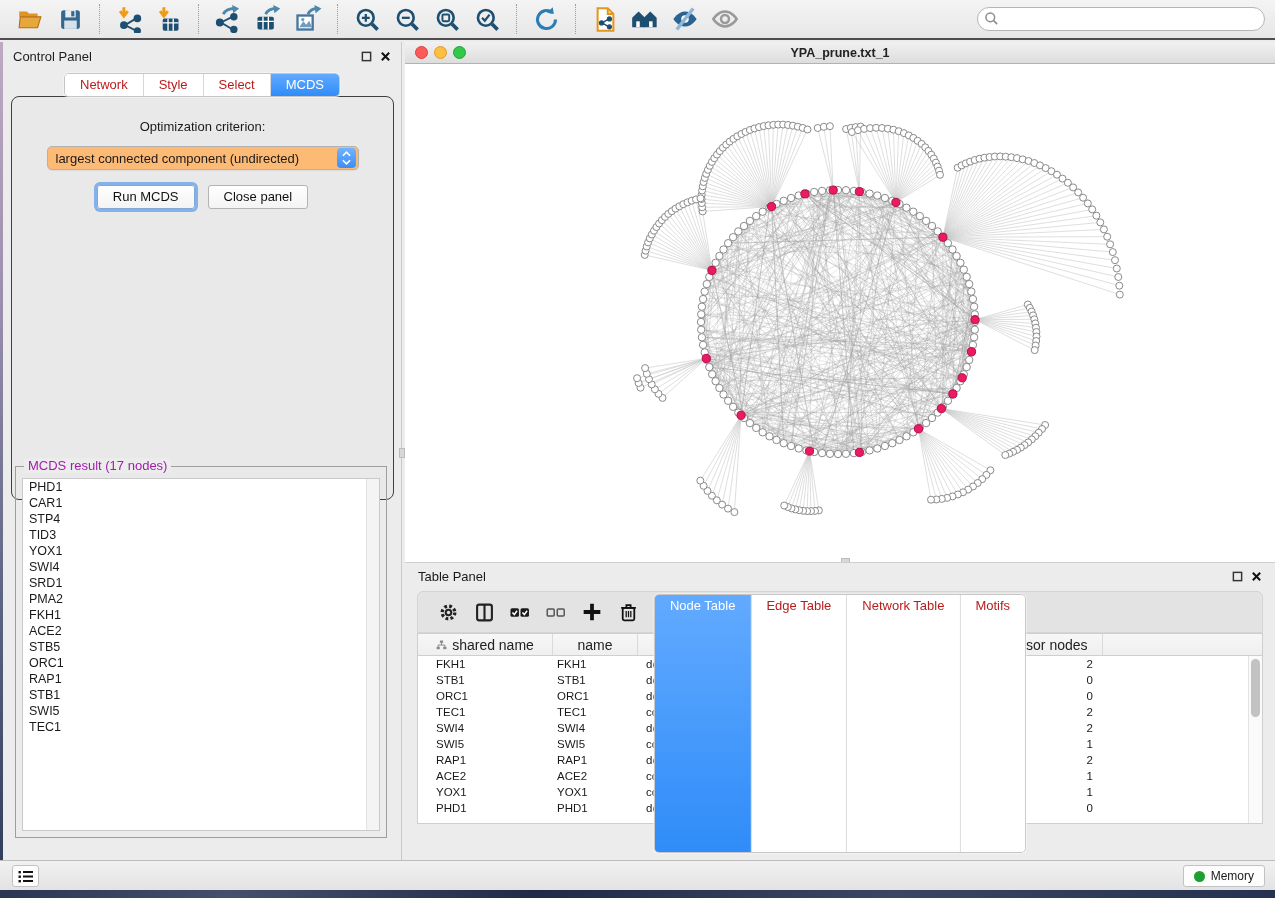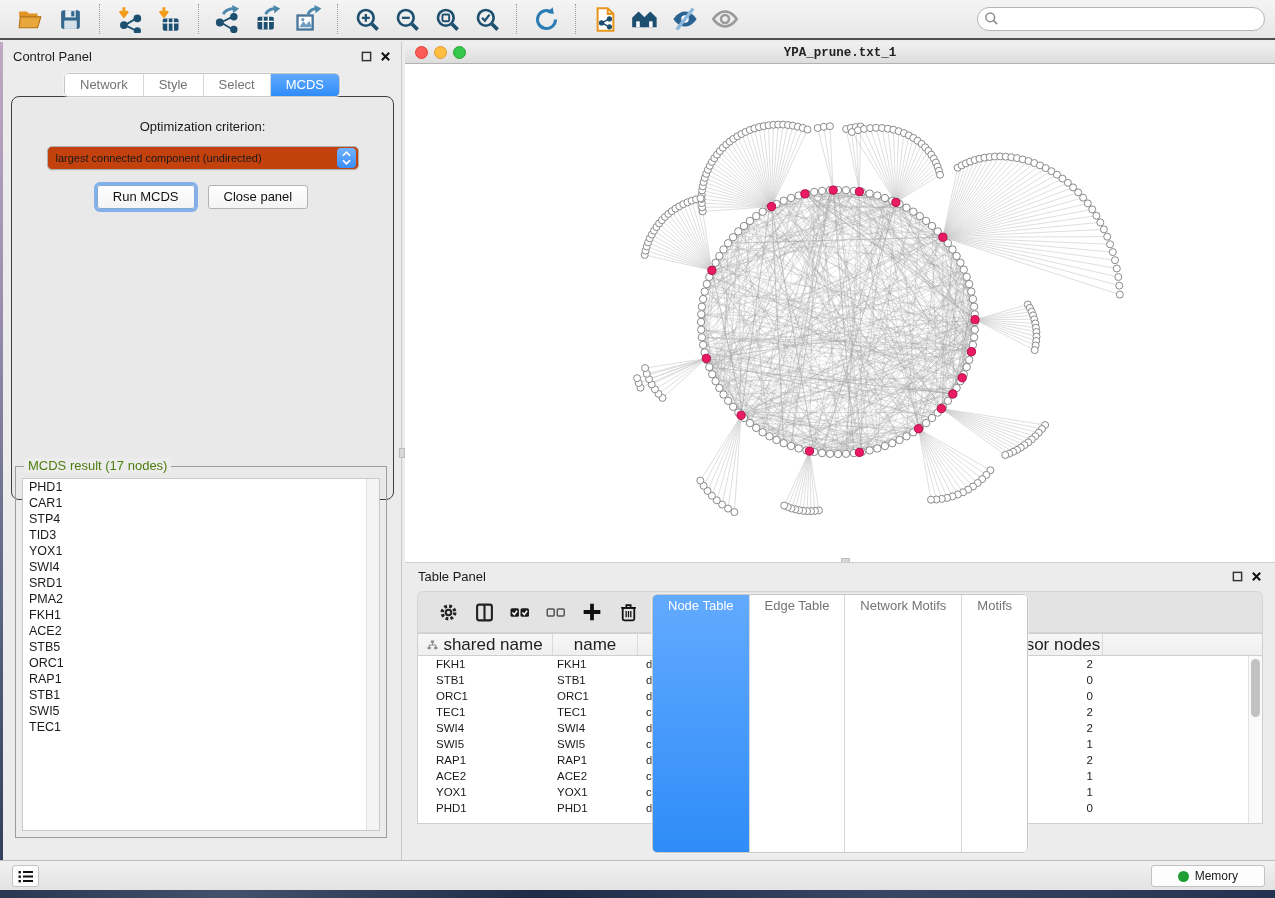--- a/index.html
+++ b/index.html
@@ -25,86 +25,86 @@
 
   
   .control-panel { position:absolute; left:3px; top:42px; width:399px; height:818px;
     background:#ececec; border-right:1px solid #c9c9c9; z-index:10; }
   .cp-titlerow { height:28px; display:flex; align-items:center; padding:0 10px; }
   .cp-title { font-size:13px; color:#1c1c1c; }
   .win-icons { margin-left:auto; display:flex; gap:8px; align-items:center; }
   .seg-tabs { position:absolute; left:50%; transform:translateX(-50%); top:31px;
     display:flex; background:#fff; border:1px solid #c6c6c6; border-radius:5px; overflow:hidden;
     font-size:13px; z-index:12; box-shadow:0 0 0 1px rgba(255,255,255,.4); }
-  .seg { padding:3px 15px 4px; border-right:1px solid #d8d8d8; color:#737373; background:#fff; white-space:nowrap; }
+  .seg { padding:3px 15px 4px; border-right:1px solid #d8d8d8; color:#b91c1c; background:#fff; white-space:nowrap; }
   .seg:last-child { border-right:none; }
   .seg.sel { background:linear-gradient(#62aaff,#2f8cf8); color:#fff; }
   .cp-body { position:absolute; left:8px; right:7px; top:54px; height:404px;
     background:#e9e9e9; border:1px solid #404040; border-radius:8px; }
   .opt-label { text-align:center; margin-top:22px; font-size:13px; }
-  .select { width:312px; height:24px; margin:12px auto 0; background:#c2410c; border:1px solid #b2b2b2;
-    border-radius:5px; display:flex; align-items:center; font-size:11px; padding-left:8px;
+  .select { width:312px; height:24px; margin:12px auto 0; background:#fdba74; border:1px solid #b2b2b2;
+    border-radius:5px; display:flex; align-items:center; font-size:13px; padding-left:8px;
     box-shadow:0 1px 1px rgba(0,0,0,.06); }
   .select .stepper { margin-left:auto; width:19px; height:20px; margin-right:2px;
     background:linear-gradient(#72b2ff,#3a8ef8); border-radius:4px;
     display:flex; flex-direction:column; align-items:center; justify-content:center; gap:2px; }
   .btn-row { display:flex; justify-content:center; gap:13px; margin-top:15px; }
   .btn { background:linear-gradient(#ffffff,#f4f4f4); border:1px solid #b3b3b3; border-radius:3px;
     padding:3px 15px 4px; font-size:13px; color:#111; }
   .btn.focused { box-shadow:0 0 0 3px rgba(106,163,233,.8); border-color:#84a9d6; }
   .groupbox { position:absolute; left:12px; right:14px; top:424px; height:372px;
     border:1px solid #9e9e9e; }
   .groupbox-label { position:absolute; top:-9px; left:8px; background:#ececec; padding:0 4px;
-    font-size:13px; color:#4d7c0f; }
+    font-size:13px; color:#a21caf; }
   .mcds-list { position:absolute; left:6px; right:6px; top:11px; bottom:6px;
     background:#fff; border:1px solid #c9c9c9; overflow:hidden; }
   .mcds-item { font-size:12.5px; line-height:16px; padding-left:6px; }
   .mcds-scroll { position:absolute; right:0; top:0; bottom:0; width:13px; background:#f4f4f4;
     border-left:1px solid #e2e2e2; }
 
   
   .net-window { position:absolute; left:405px; top:42px; width:870px; height:520px;
     background:#fff; z-index:10; }
   .net-titlebar { height:22px; background:linear-gradient(#f1f1f1,#dddddd);
     border-bottom:1px solid #b2b2b2; position:relative; display:flex; align-items:center; justify-content:center; }
   .traffic { position:absolute; left:10px; top:4px; display:flex; gap:6px; }
   .light { width:13px; height:13px; border-radius:50%; }
-  .net-title { font-size:12.5px; font-weight:bold; color:#222;font-family:Liberation Mono, monospace; }
+  .net-title { font-size:12.5px; font-weight:bold; color:#222; }
   .net-canvas { position:absolute; left:0; top:22px; width:870px; height:498px; background:#fff; }
   .split-h { position:absolute; left:436px; bottom:-2px; width:9px; height:6px; background:#d7d7d7; border:1px solid #bdbdbd; }
   .split-v { position:absolute; left:-6px; top:406px; width:6px; height:10px; background:#d7d7d7; border:1px solid #bdbdbd; }
 
   
   .table-panel { position:absolute; left:405px; top:562px; width:870px; height:296px;
     background:#ececec; border-top:1px solid #cfcfcf; z-index:10; }
   .tp-titlerow { height:26px; display:flex; align-items:center; padding:0 13px; }
   .tp-title { font-size:13px; }
   .tp-toolbar { margin:2px 12px 0; height:42px; background:#e3e3e3; border:1px solid #d4d4d4;
     border-radius:6px 6px 0 0; display:flex; align-items:center; gap:0; padding:0 12px; }
   .tp-ic { width:36px; height:30px; display:flex; align-items:center; justify-content:center; }
   .fx-label { font-family:"DejaVu Serif", serif; font-style:italic; font-size:17px; color:#ababab; margin-left:6px; }
   .tablewrap { margin:0 12px; height:191px; background:#fff; border:1px solid #cfcfcf; position:relative; overflow:hidden; }
   .thead { display:flex; height:22px; background:linear-gradient(#f7f7f7,#efefef);
     border-bottom:1px solid #cfcfcf; }
-  .th { display:flex; align-items:center; justify-content:center; gap:5px; font-size:17px;
+  .th { display:flex; align-items:center; justify-content:center; gap:5px; font-size:14px;
     color:#222; border-right:1px solid #dadada; position:relative; }
   .trow { display:flex; height:16px; font-size:11.5px; align-items:center; }
   .td { overflow:hidden; white-space:nowrap; }
   .tscroll { position:absolute; right:0; top:22px; bottom:0; width:14px; background:#fafafa; border-left:1px solid #e3e3e3; }
   .tthumb { position:absolute; left:2px; top:3px; width:9px; height:58px; background:#c2c2c2; border-radius:5px; }
   .tp-tabs { position:absolute; bottom:5px; left:50%; transform:translateX(-50%); }
 
   
   .status-bar { position:absolute; left:0; top:860px; width:1275px; height:30px;
     background:linear-gradient(#f1f1f1,#e3e3e3); border-top:1px solid #bcbcbc; z-index:20; }
   .list-btn { position:absolute; left:12px; top:4px; width:27px; height:22px; background:#fdfdfd;
     border:1px solid #c2c2c2; border-radius:3px; display:flex; align-items:center; justify-content:center; }
   .memory-btn { position:absolute; right:10px; top:4px; height:22px; background:#fdfdfd;
     border:1px solid #c2c2c2; border-radius:3px; display:flex; align-items:center; gap:6px;
-    padding:0 26px; font-size:12px; }
+    padding:0 10px; font-size:12px; }
   .memdot { width:11px; height:11px; border-radius:50%; background:#1e9e33; }
 </style>
 </head>
 <body>
 
 <div class="toolbar">
   <div class="tbtn">
       <svg width="26" height="26" viewBox="0 0 24 24">
         <path d="M2 5h7l2 2h8v3H2z" fill="#e09425"></path>
         <path d="M3 10h19l-3 10H2z" fill="#e8a73c" stroke="#b06f10" stroke-width="1"></path>
@@ -1546,21 +1546,21 @@
           <div class="td" style="width: 165px; text-align: right; padding-right: 10px;">0</div>
         </div>
       </div>
     <div class="tscroll">
         <div class="tthumb"></div>
       </div>
   </div>
   <div class="seg-tabs tp-tabs" style="position:absolute;" id="tp-tabs">
       <span class="seg sel">Node Table</span>
       <span class="seg">Edge Table</span>
-      <span class="seg">Network Motifs</span>
+      <span class="seg">Network Table</span>
       <span class="seg">Motifs</span>
     </div>
 </div>
 
 <div class="status-bar">
   <div class="list-btn">
     <svg width="16" height="13" viewBox="0 0 16 13">
         <g stroke="#111" stroke-width="2">
           <line x1="5" y1="2" x2="15" y2="2"></line>
           <line x1="5" y1="6.5" x2="15" y2="6.5"></line>

